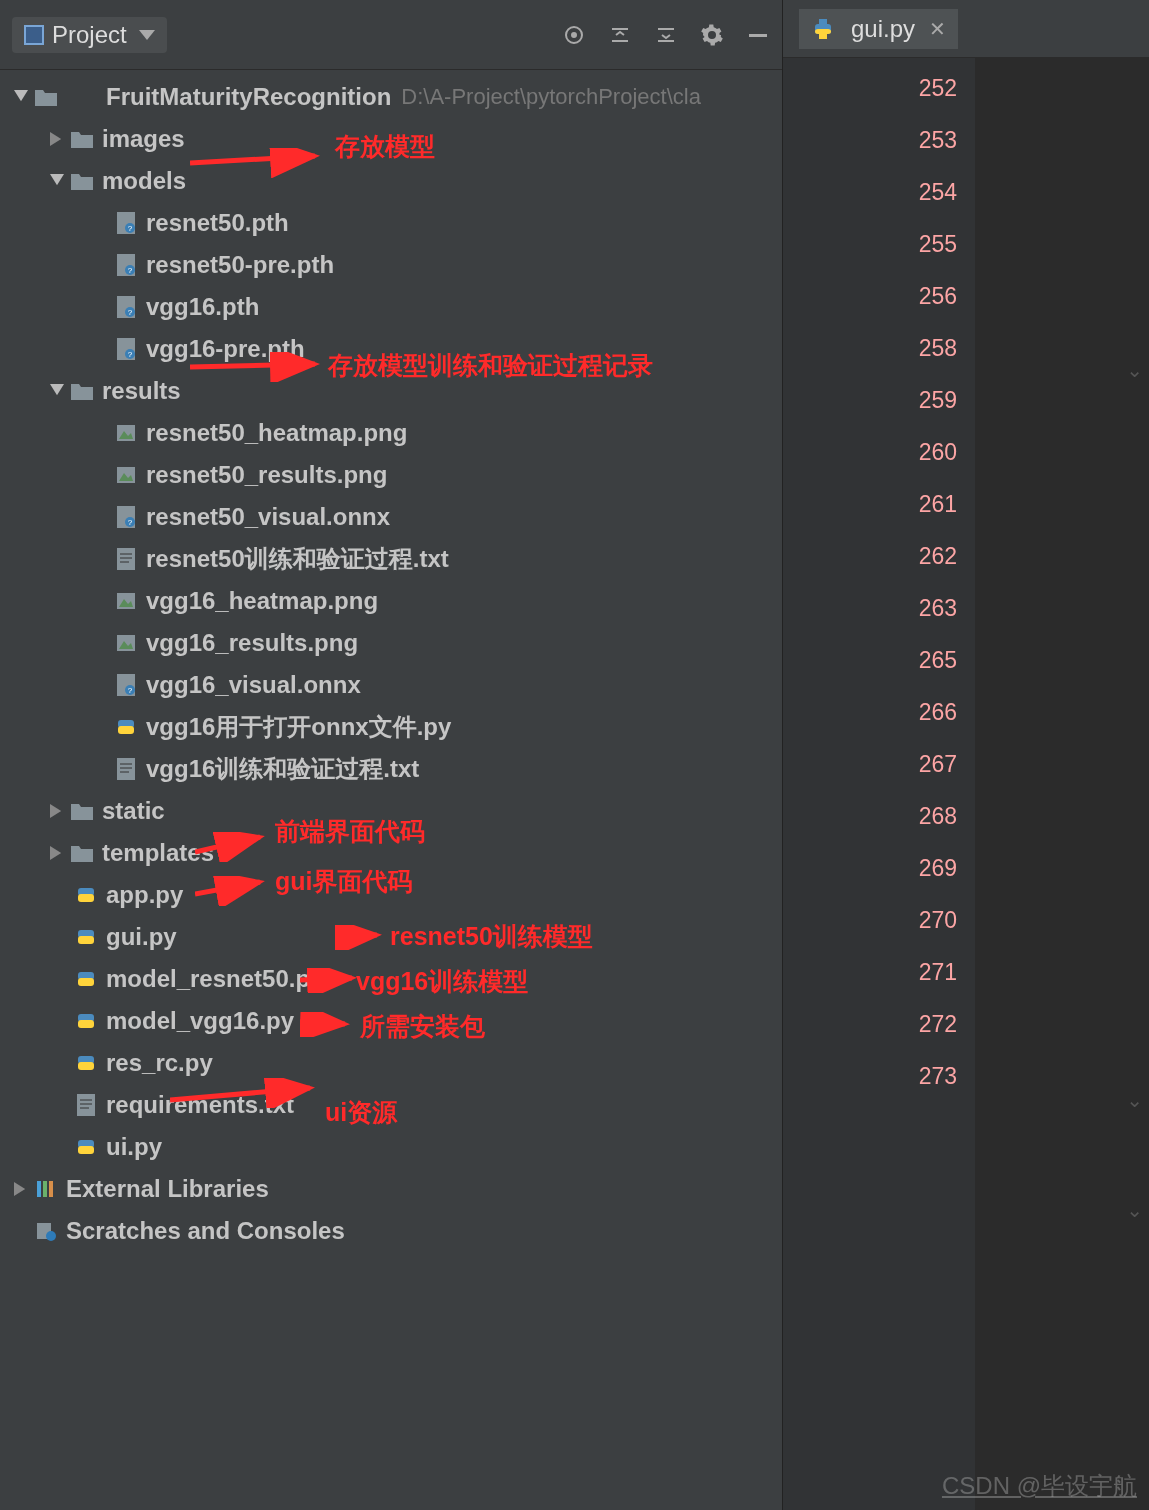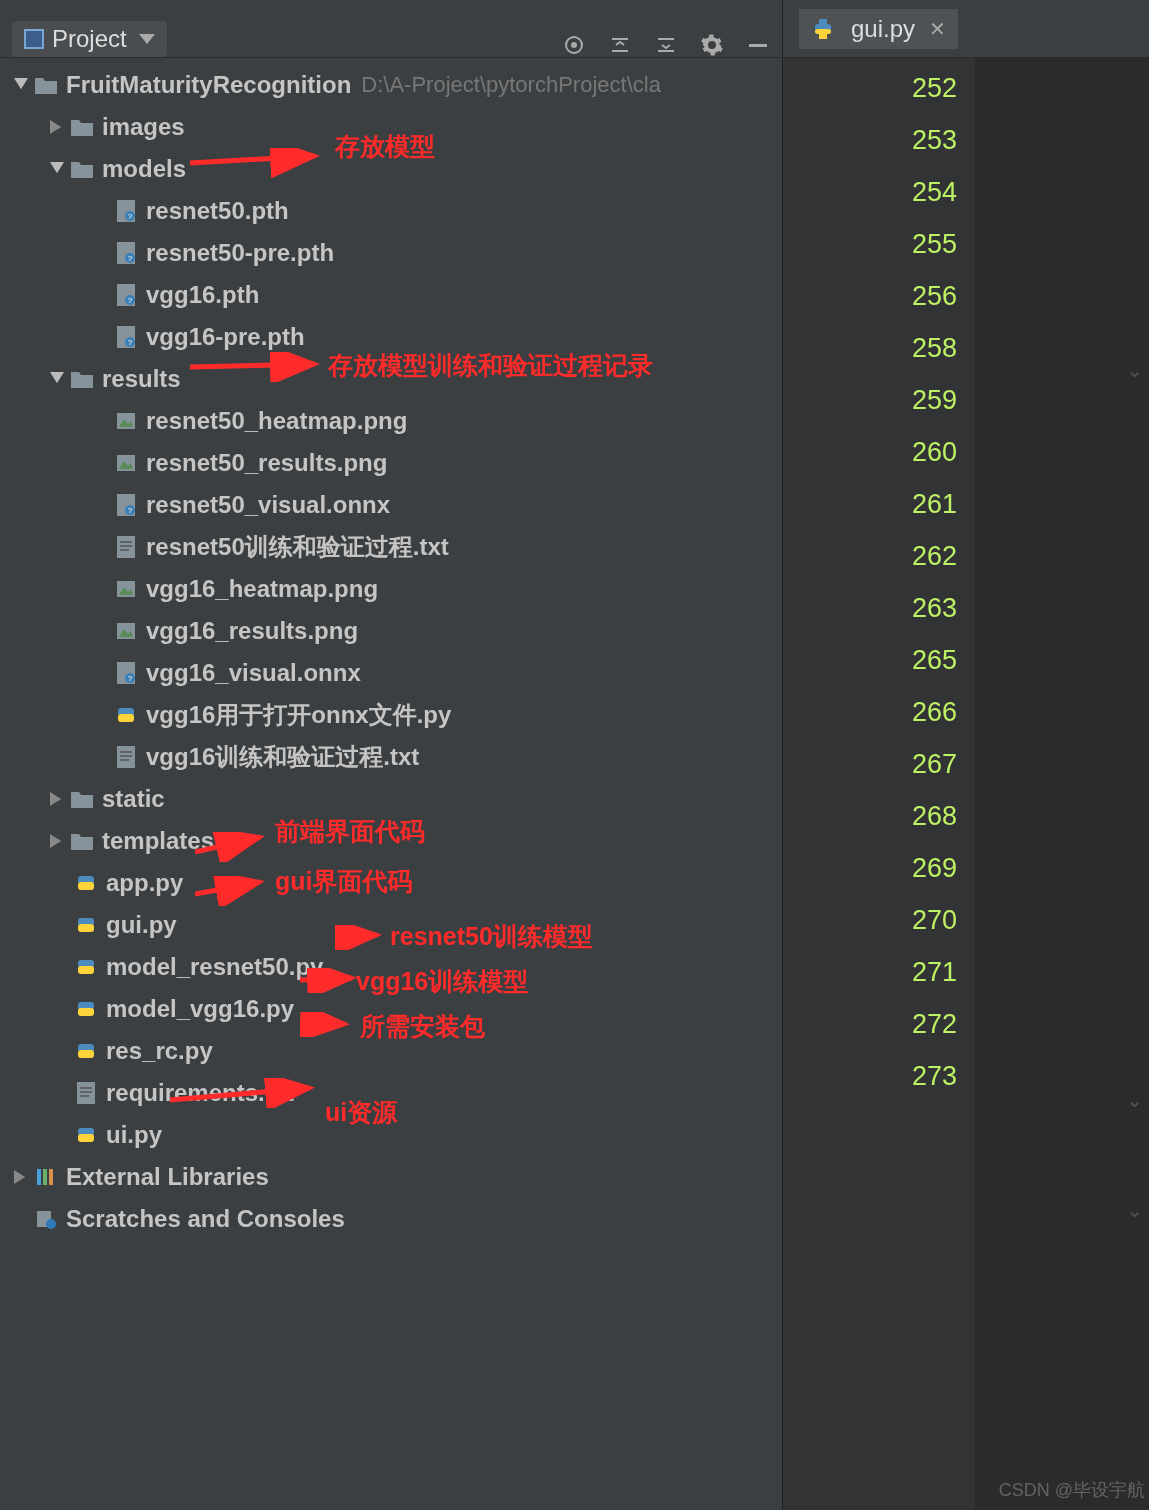--- a/index.html
+++ b/index.html
@@ -15,25 +15,25 @@
     }
     .sidebar {
       width: 782px;
       height: 100%;
       background: #3c3f41;
       display: flex;
       flex-direction: column;
       position: relative;
     }
     .toolbar {
-      height: 58px;
+      height: 70px;
       background: #3c3f41;
       border-bottom: 1px solid #2b2b2b;
       display: flex;
-      align-items: flex-end;
+      align-items: center;
       padding: 0 12px;
     }
     .project-btn {
       display: flex;
       align-items: center;
       gap: 8px;
       background: #4a4d4f;
       border-radius: 4px;
       padding: 4px 12px;
       color: #ddd;
@@ -78,21 +78,21 @@
       display: inline-flex; align-items:center; justify-content:center;
       margin-right: 2px;
       flex-shrink:0;
     }
     .indent { display:inline-block; flex-shrink:0; }
     .ic-folder, .ic-file, .ic-py, .ic-onnx, .ic-img, .ic-txt, .ic-lib, .ic-scratch {
       width: 24px; height: 24px; margin-right: 8px; display:inline-flex; align-items:center; justify-content:center; flex-shrink:0;
     }
     .label { color: #c5c5c5; font-weight: bold; }
     .label-muted { color: #777; margin-left: 10px; font-size: 22px; }
-    .bold { font-weight: 600; }
+    .bold { font-weight: 600; margin-left: 40px; }
     .editor {
       flex: 1;
       background: #2b2b2b;
       display: flex;
       flex-direction: column;
       height: 100%;
       border-left: 1px solid #222;
       position: relative;
     }
     .tabbar {
@@ -110,22 +110,22 @@
       background: #4e5254;
       padding: 6px 12px;
       font-size: 24px;
       color: #ddd;
     }
     .tab .close { color: #aaa; margin-left: 6px; font-size: 20px; }
     .gutter {
       flex: 1;
       background: #313335;
       width: 90px;
-      color: #bef264;
-      font-size: 27px;
+      color: #fca5a5;
+      font-size: 23px;
       line-height: 52px;
       text-align: right;
       padding-right: 18px;
       padding-top: 4px;
     }
     .editor-body { display:flex; flex:1; }
     .code-area { flex:1; background:#2b2b2b; position:relative; }
     .fold-marker { position:absolute; right:6px; color:#555; font-size:20px; }
     .annot {
       position: absolute;
@@ -134,24 +134,25 @@
       font-weight: 600;
       pointer-events: none;
       font-family: "Microsoft YaHei", sans-serif;
     }
     .arrow-red {
       position: absolute;
       pointer-events: none;
     }
     .watermark {
       position: absolute;
-      right: 4px;
+      right: 12px;
       bottom: 8px;
       color: rgba(200,200,200,0.35);
-      font-size: 18px;
+      font-size: 24px;
+      text-decoration: underline;
     }
     svg { display:block; }
   </style>
 </head>
 <body>
 
 <div class="sidebar">
   <div class="toolbar">
     <div class="project-btn">
       <span class="square"></span>

